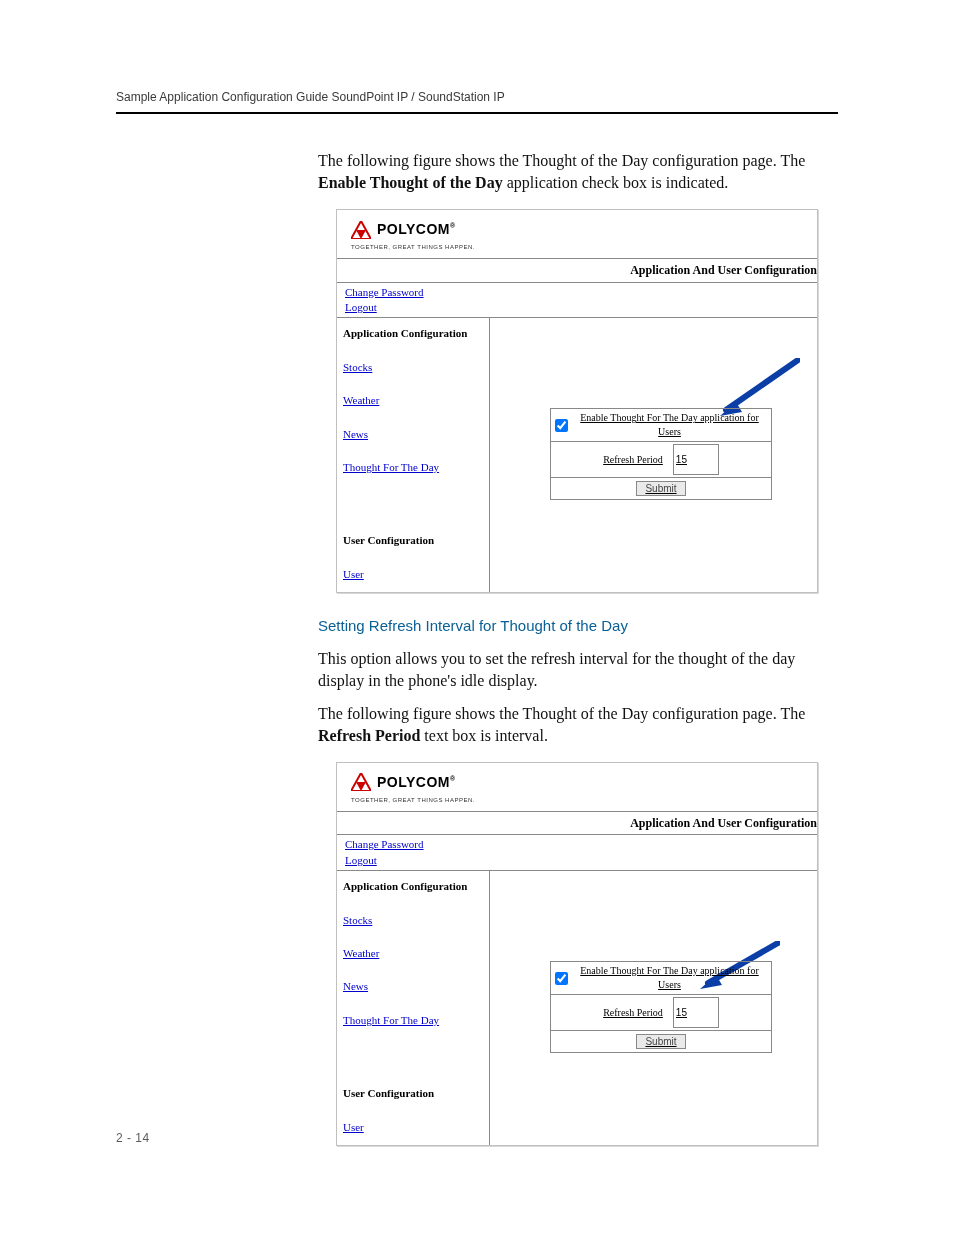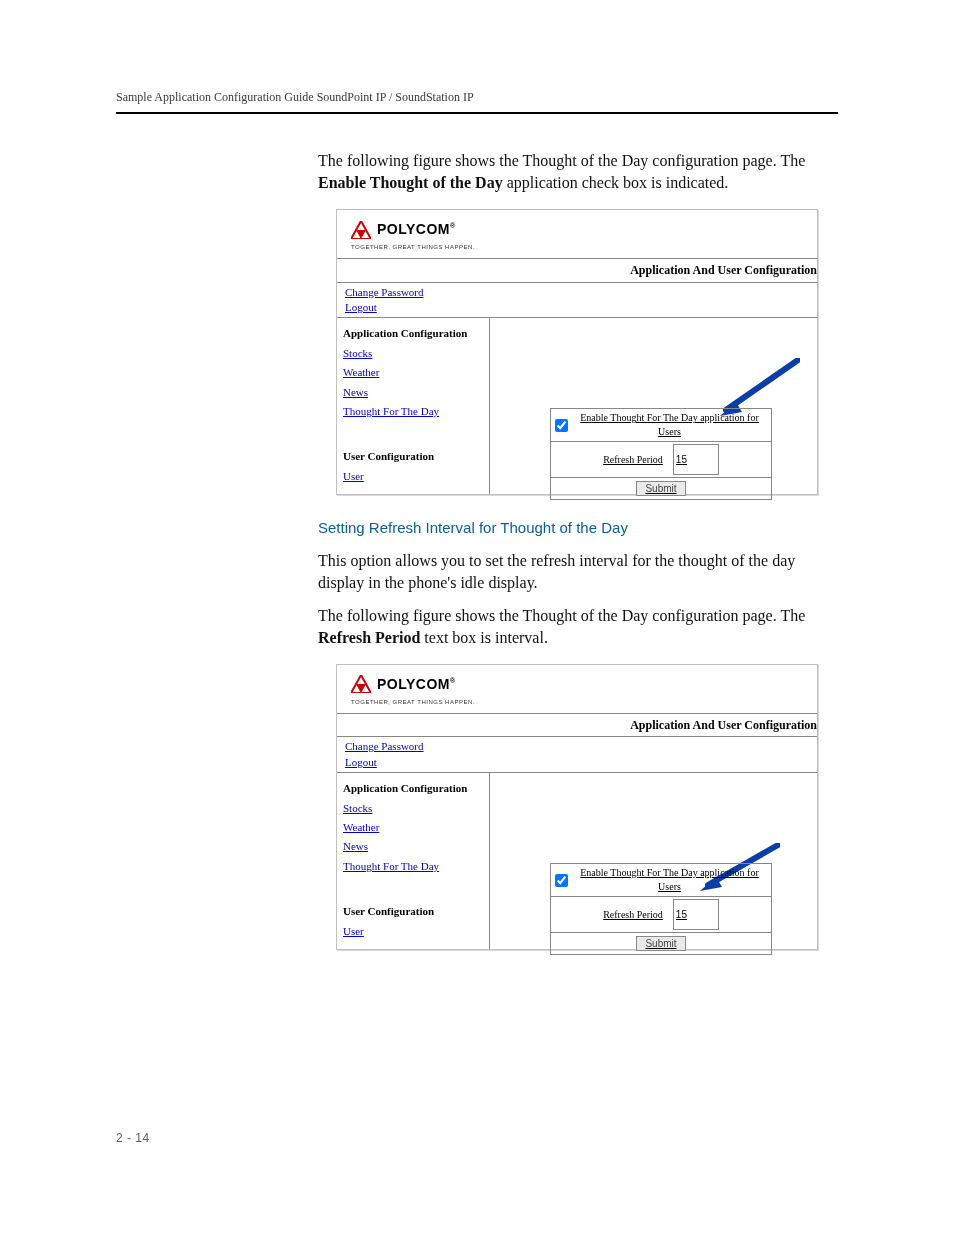--- a/index.html
+++ b/index.html
@@ -16,21 +16,21 @@
     height: 1235px;
     background: #ffffff;
   }
 
   
   .doc-header {
     position: absolute;
     top: 90px;
     left: 116px;
     right: 120px;
-    font-family: Liberation Serif, serif;
+    font-family: Liberation Sans, sans-serif;
     font-size: 12px;
     color: #3a3a3a;
   }
   .doc-rule {
     position: absolute;
     top: 112px;
     left: 116px;
     right: 116px;
     border-top: 2px solid #000;
   }
@@ -119,21 +119,21 @@
   .fig-columns {
     display: flex;
     min-height: 165px;
   }
   .fig-sidebar {
     width: 140px;
     border-right: 1px solid #888;
     padding: 4px 6px 10px 6px;
     display: flex;
     flex-direction: column;
-    gap: 4px;
+    gap: 18px;
     font-size: 11px;
   }
   .fig-sidebar .group-head {
     font-weight: bold;
     font-family: "Times New Roman", serif;
     margin-top: 4px;
   }
   .fig-main {
     flex: 1;
     position: relative;

